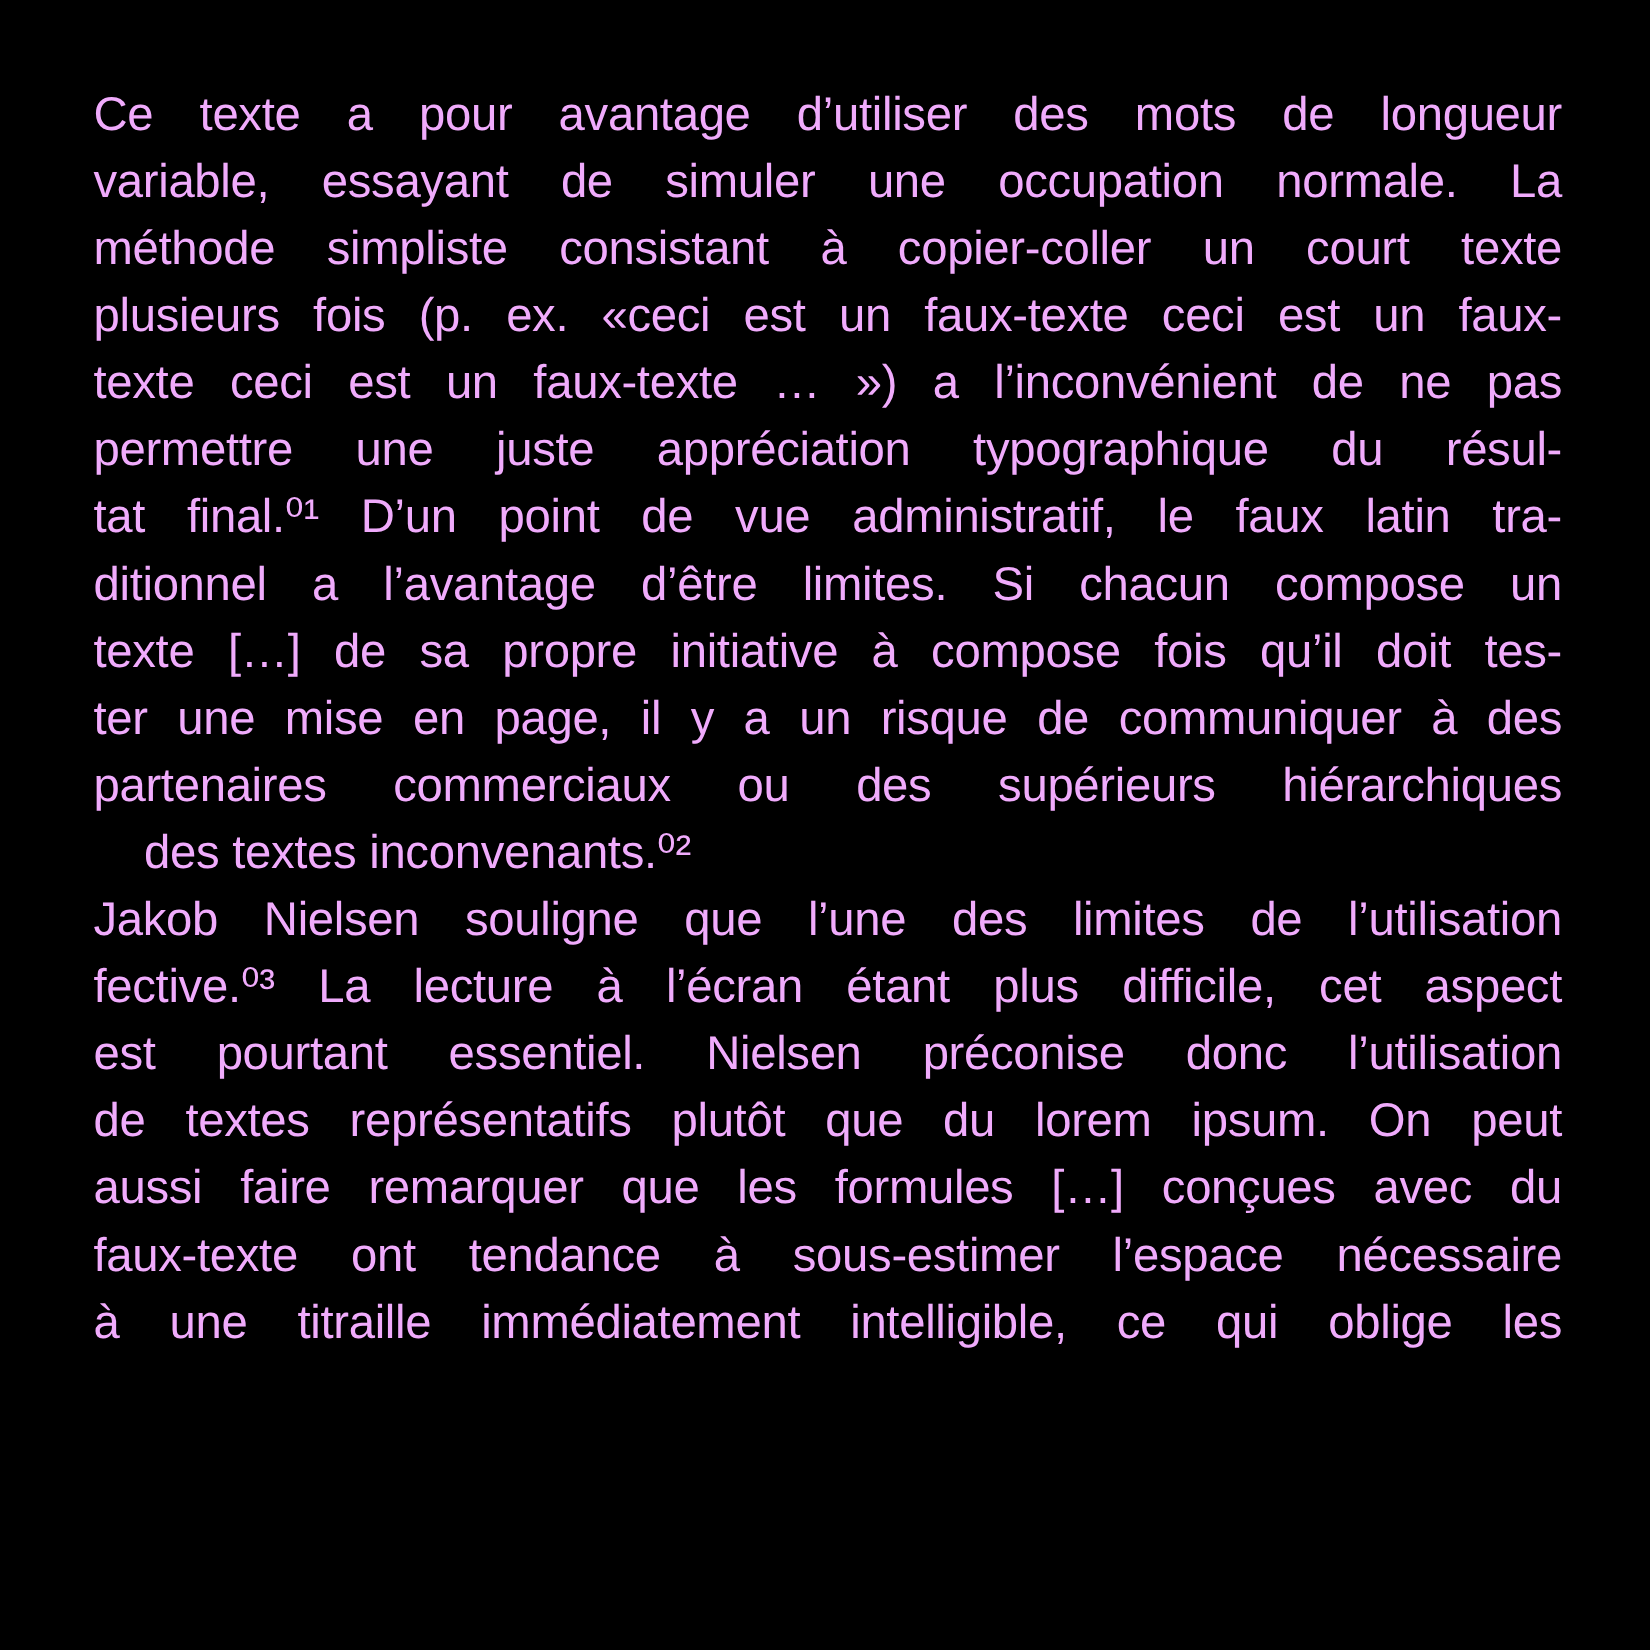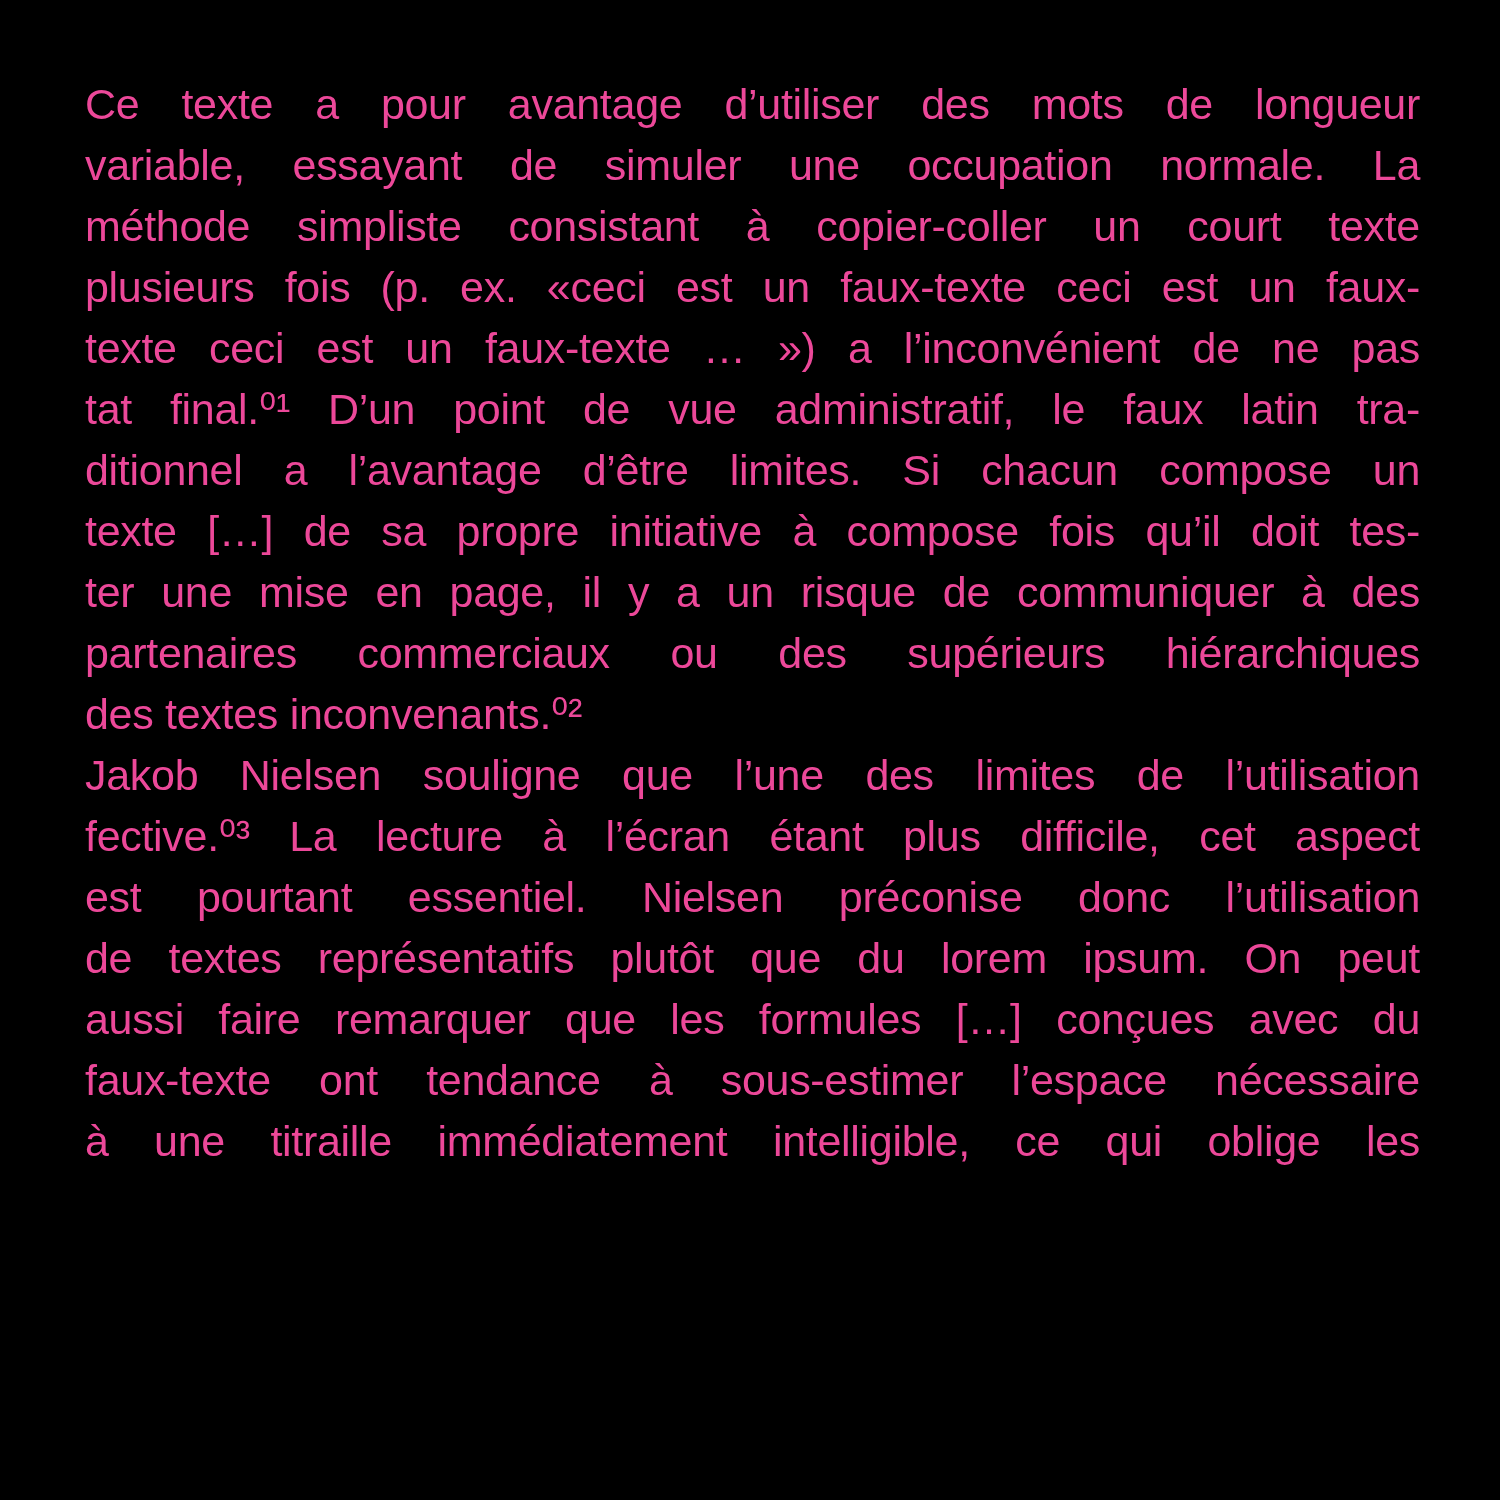--- a/index.html
+++ b/index.html
@@ -32,38 +32,40 @@
   .line {
     margin: 0;
     padding: 0;
     white-space: nowrap;
     text-align: justify;
     text-align-last: justify;
     -moz-text-align-last: justify;
   }
   .line.para-end {
     text-align-last: left;
+    margin-left: 46px;
     -moz-text-align-last: left;
   }
   .line.indent {
     padding-left: 160px;
   }
 </style>
 </head>
 <body>
 
 <div class="page" style="background: rgb(0, 0, 0);">
-  <div class="text-block" style="color: #ec4899;">
+  <div class="text-block" style="color: #f0abfc;">
 
     <div class="paragraph">
       <p class="line">Ce texte a pour avantage d’utiliser des mots de longueur</p>
       <p class="line">variable, essayant de simuler une occupation normale. La</p>
       <p class="line">méthode simpliste consistant à copier-coller un court texte</p>
       <p class="line">plusieurs fois (p. ex. «ceci est un faux-texte ceci est un faux-</p>
       <p class="line">texte ceci est un faux-texte … ») a l’inconvénient de ne pas</p>
+      <p class="line">permettre une juste appréciation typographique du résul-</p>
       <p class="line">tat final.⁰¹ D’un point de vue administratif, le faux latin tra-</p>
       <p class="line">ditionnel a l’avantage d’être limites. Si chacun compose un</p>
       <p class="line">texte […] de sa propre initiative à compose fois qu’il doit tes-</p>
       <p class="line">ter une mise en page, il y a un risque de communiquer à des</p>
       <p class="line">partenaires commerciaux ou des supérieurs hiérarchiques</p>
       <p class="line para-end">des textes inconvenants.⁰²</p>
     </div>
 
     <div class="paragraph">
       <p class="line">Jakob Nielsen souligne que l’une des limites de l’utilisation</p>

